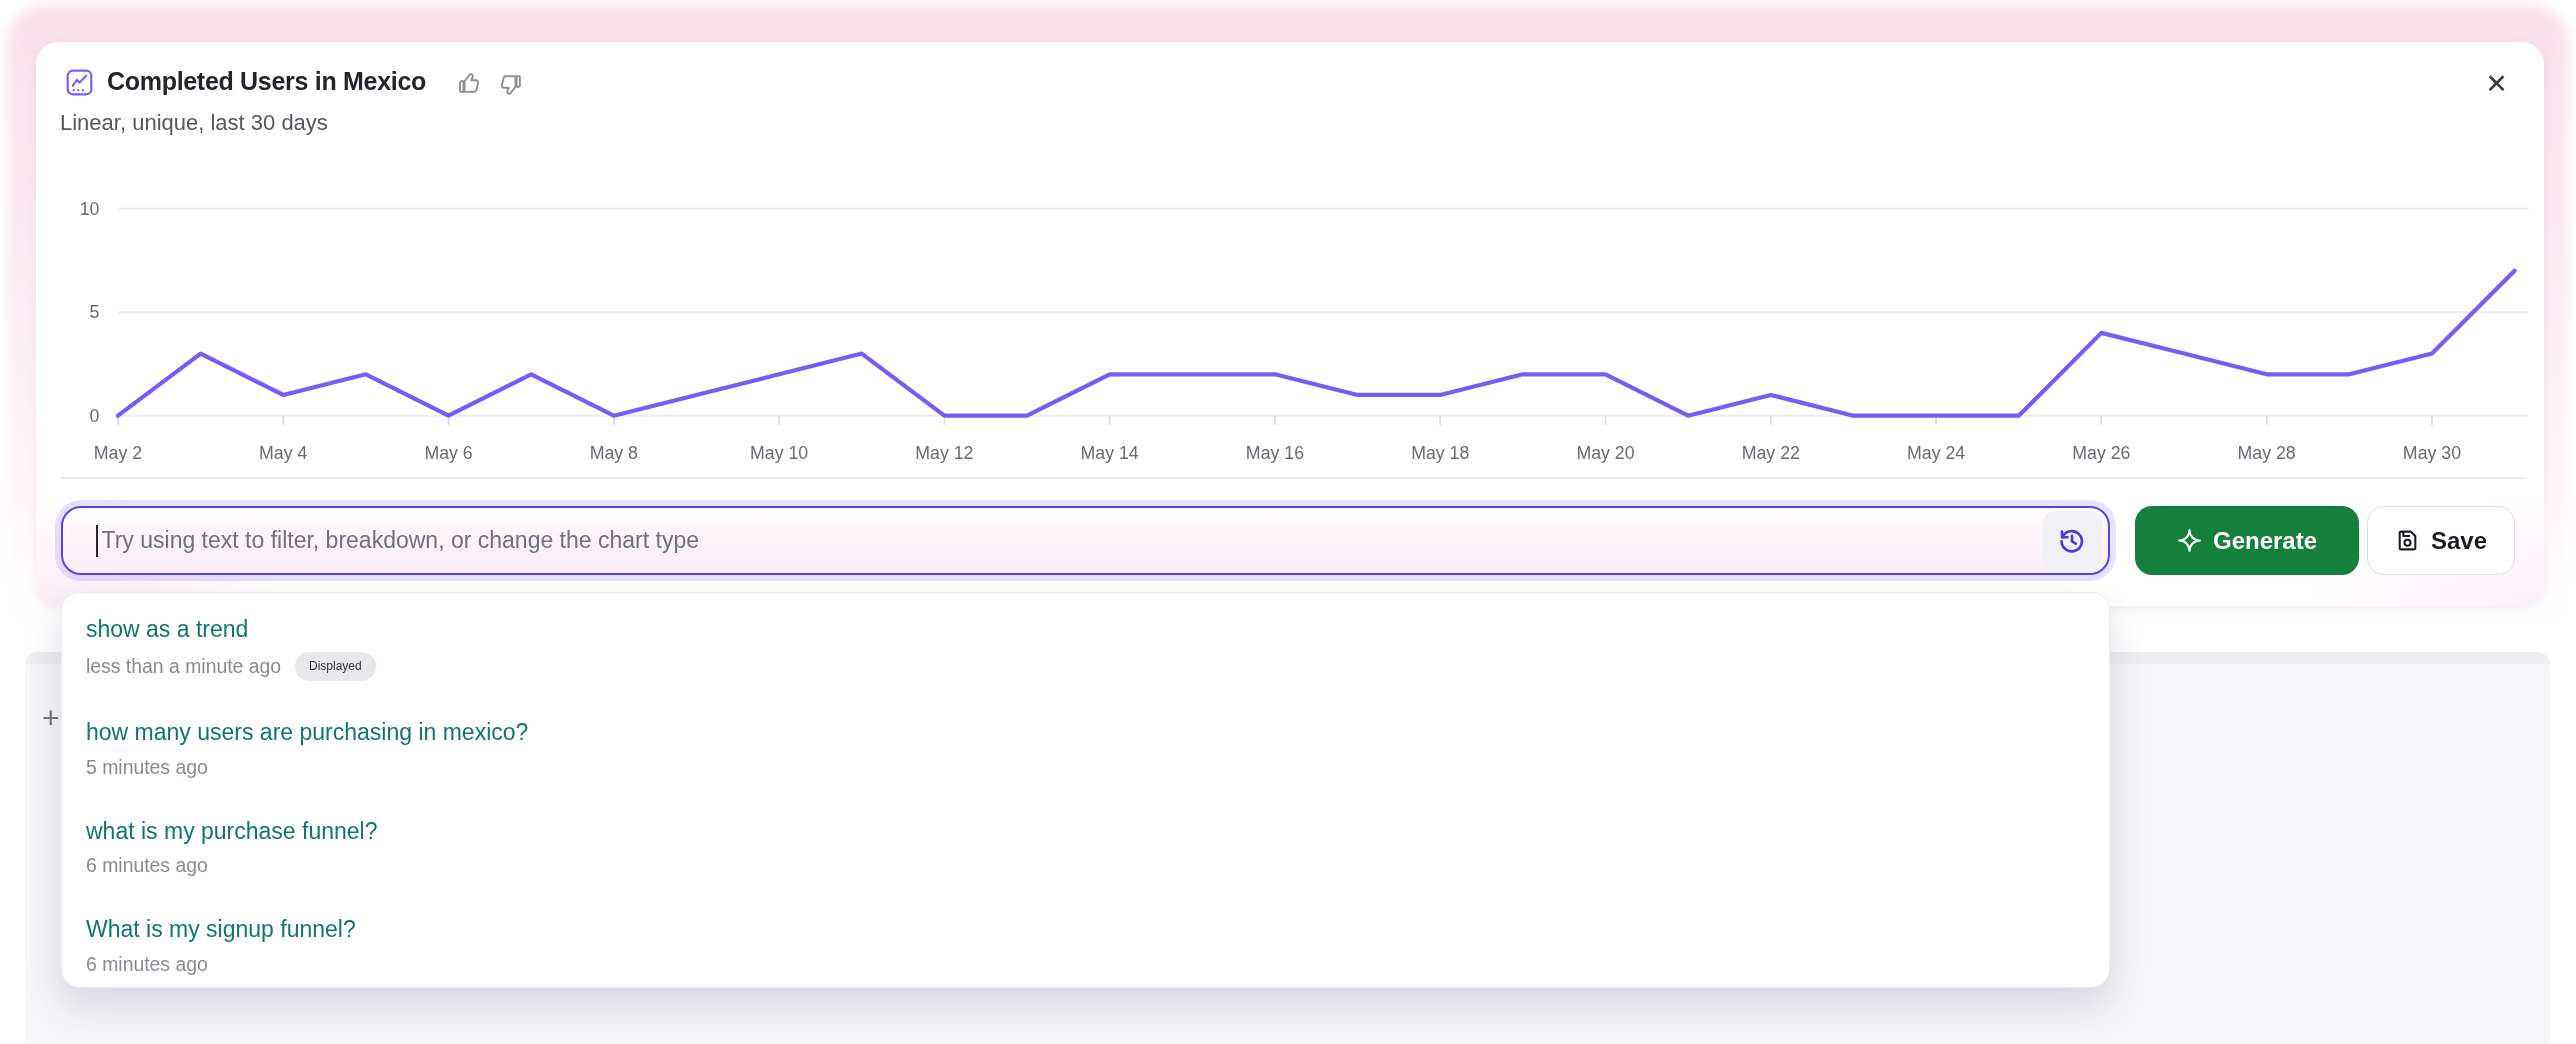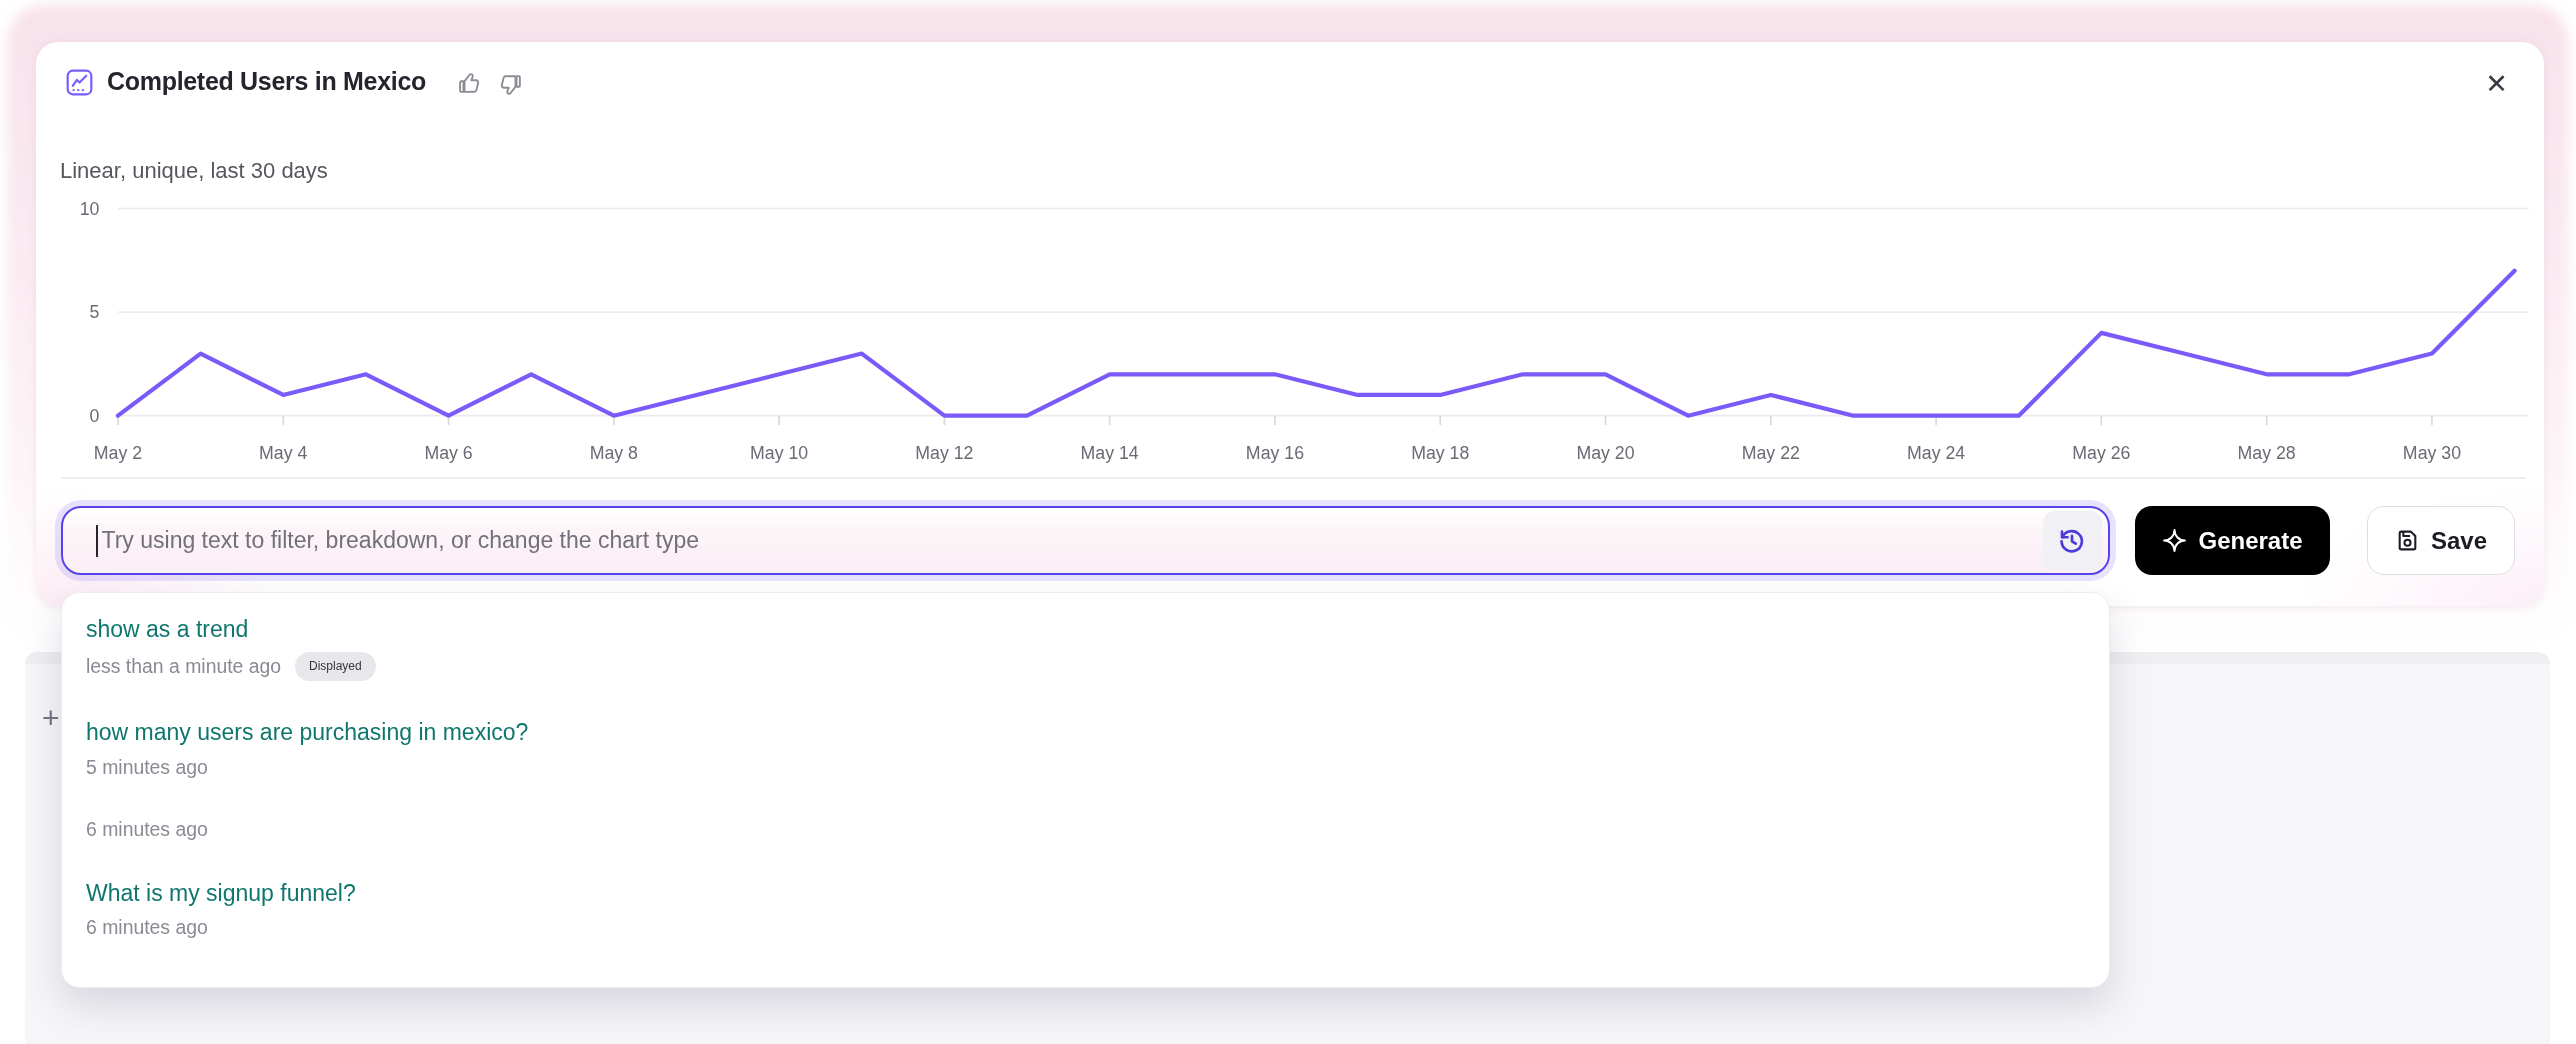--- a/index.html
+++ b/index.html
@@ -27,21 +27,21 @@
                      radial-gradient(355px 169px at 100% 100%, rgba(248,216,236,0.40), rgba(255,255,255,0) 70%); }
 
   .hdr-icon { position:absolute; left:30px; top:27px; width:27px; height:27px; }
   .title { position:absolute; left:71px; top:25px; font-size:25px; font-weight:700;
            color:#25242C; letter-spacing:-0.3px; }
   .thumb { position:absolute; width:25px; height:25px; color:#8D8C95; cursor:pointer; }
   .thumb-up { left:421px; top:28px; }
   .thumb-down { left:462px; top:31px; }
   .close-btn { position:absolute; right:29px; top:24px; width:37px; height:37px;
            font-size:27px; color:#3B3A43; text-align:center; line-height:37px; cursor:pointer; }
-  .subtitle { position:absolute; left:24px; top:68px; font-size:22px; color:#57565F;margin-top:48px; }
+  .subtitle { position:absolute; left:24px; top:68px; font-size:22px; color:#57565F; }
 
   .legend { position:absolute; left:0; top:122px; width:100%; display:flex;
             justify-content:center; align-items:center; gap:11px; }
   .legend-swatch { width:18px; height:18px; border-radius:5px; background:#7A5AF8; }
   .legend-label { font-size:18.6px; color:#6C6B74; }
 
   #chart-svg { position:absolute; left:0; top:0; width:2508px; height:564px; }
   .chart-divider { position:absolute; left:25px; top:435px; width:2465px; height:1.7px;
                    background:#EDECEF; border-radius:1.7px; }
 
@@ -54,21 +54,21 @@
               box-shadow:0 0 0 6px rgba(137,116,247,0.20); }
   .ai-input::placeholder { color:#71707B; opacity:1; }
   .caret { position:absolute; left:35px; top:18.6px; width:2.5px; height:32px; background:#26252D; }
   .history-btn { position:absolute; right:7.6px; top:5px; width:59px; height:59px;
                  border-radius:12px; background:#F1F0F4; display:flex;
                  align-items:center; justify-content:center; cursor:pointer; }
 
   .btn { position:absolute; top:464px; height:69px; border-radius:17px; display:flex;
          align-items:center; justify-content:center; gap:11px; font-size:24px;
          font-weight:600; cursor:pointer; }
-  .generate-btn { left:2099px; width:195px; background:#000000; color:#FFFFFF; }
+  .generate-btn { left:2099px; width:224px; background:#15803d; color:#FFFFFF; }
   .save-btn { left:2331px; width:148px; background:#FFFFFF; color:#1D1C24;
               border:1.7px solid #DEDDE2; }
 
   
   .dropdown { position:absolute; left:61px; top:592px; width:2049px; height:396px;
               background:#fff; border:0.8px solid #ECEBEF; border-radius:18.6px; z-index:6;
               box-shadow:0 17px 38px rgba(52,46,96,0.16); padding:22px 24px 15px; }
   .dd-item { margin-bottom:37px; cursor:pointer; }
   .dd-item:last-child { margin-bottom:0; }
   .dd-title { font-size:23px; font-weight:400; color:#0f766e; line-height:29px; }
@@ -192,20 +192,21 @@
       </div>
     </div>
     <div class="dd-item">
       <div class="dd-title">how many users are purchasing in mexico?</div>
       <div class="dd-meta">
         <span>5 minutes ago</span>
 
       </div>
     </div>
     <div class="dd-item">
+      <div class="dd-title">what is my purchase funnel?</div>
       <div class="dd-meta">
         <span>6 minutes ago</span>
 
       </div>
     </div>
     <div class="dd-item">
       <div class="dd-title">What is my signup funnel?</div>
       <div class="dd-meta">
         <span>6 minutes ago</span>
 

